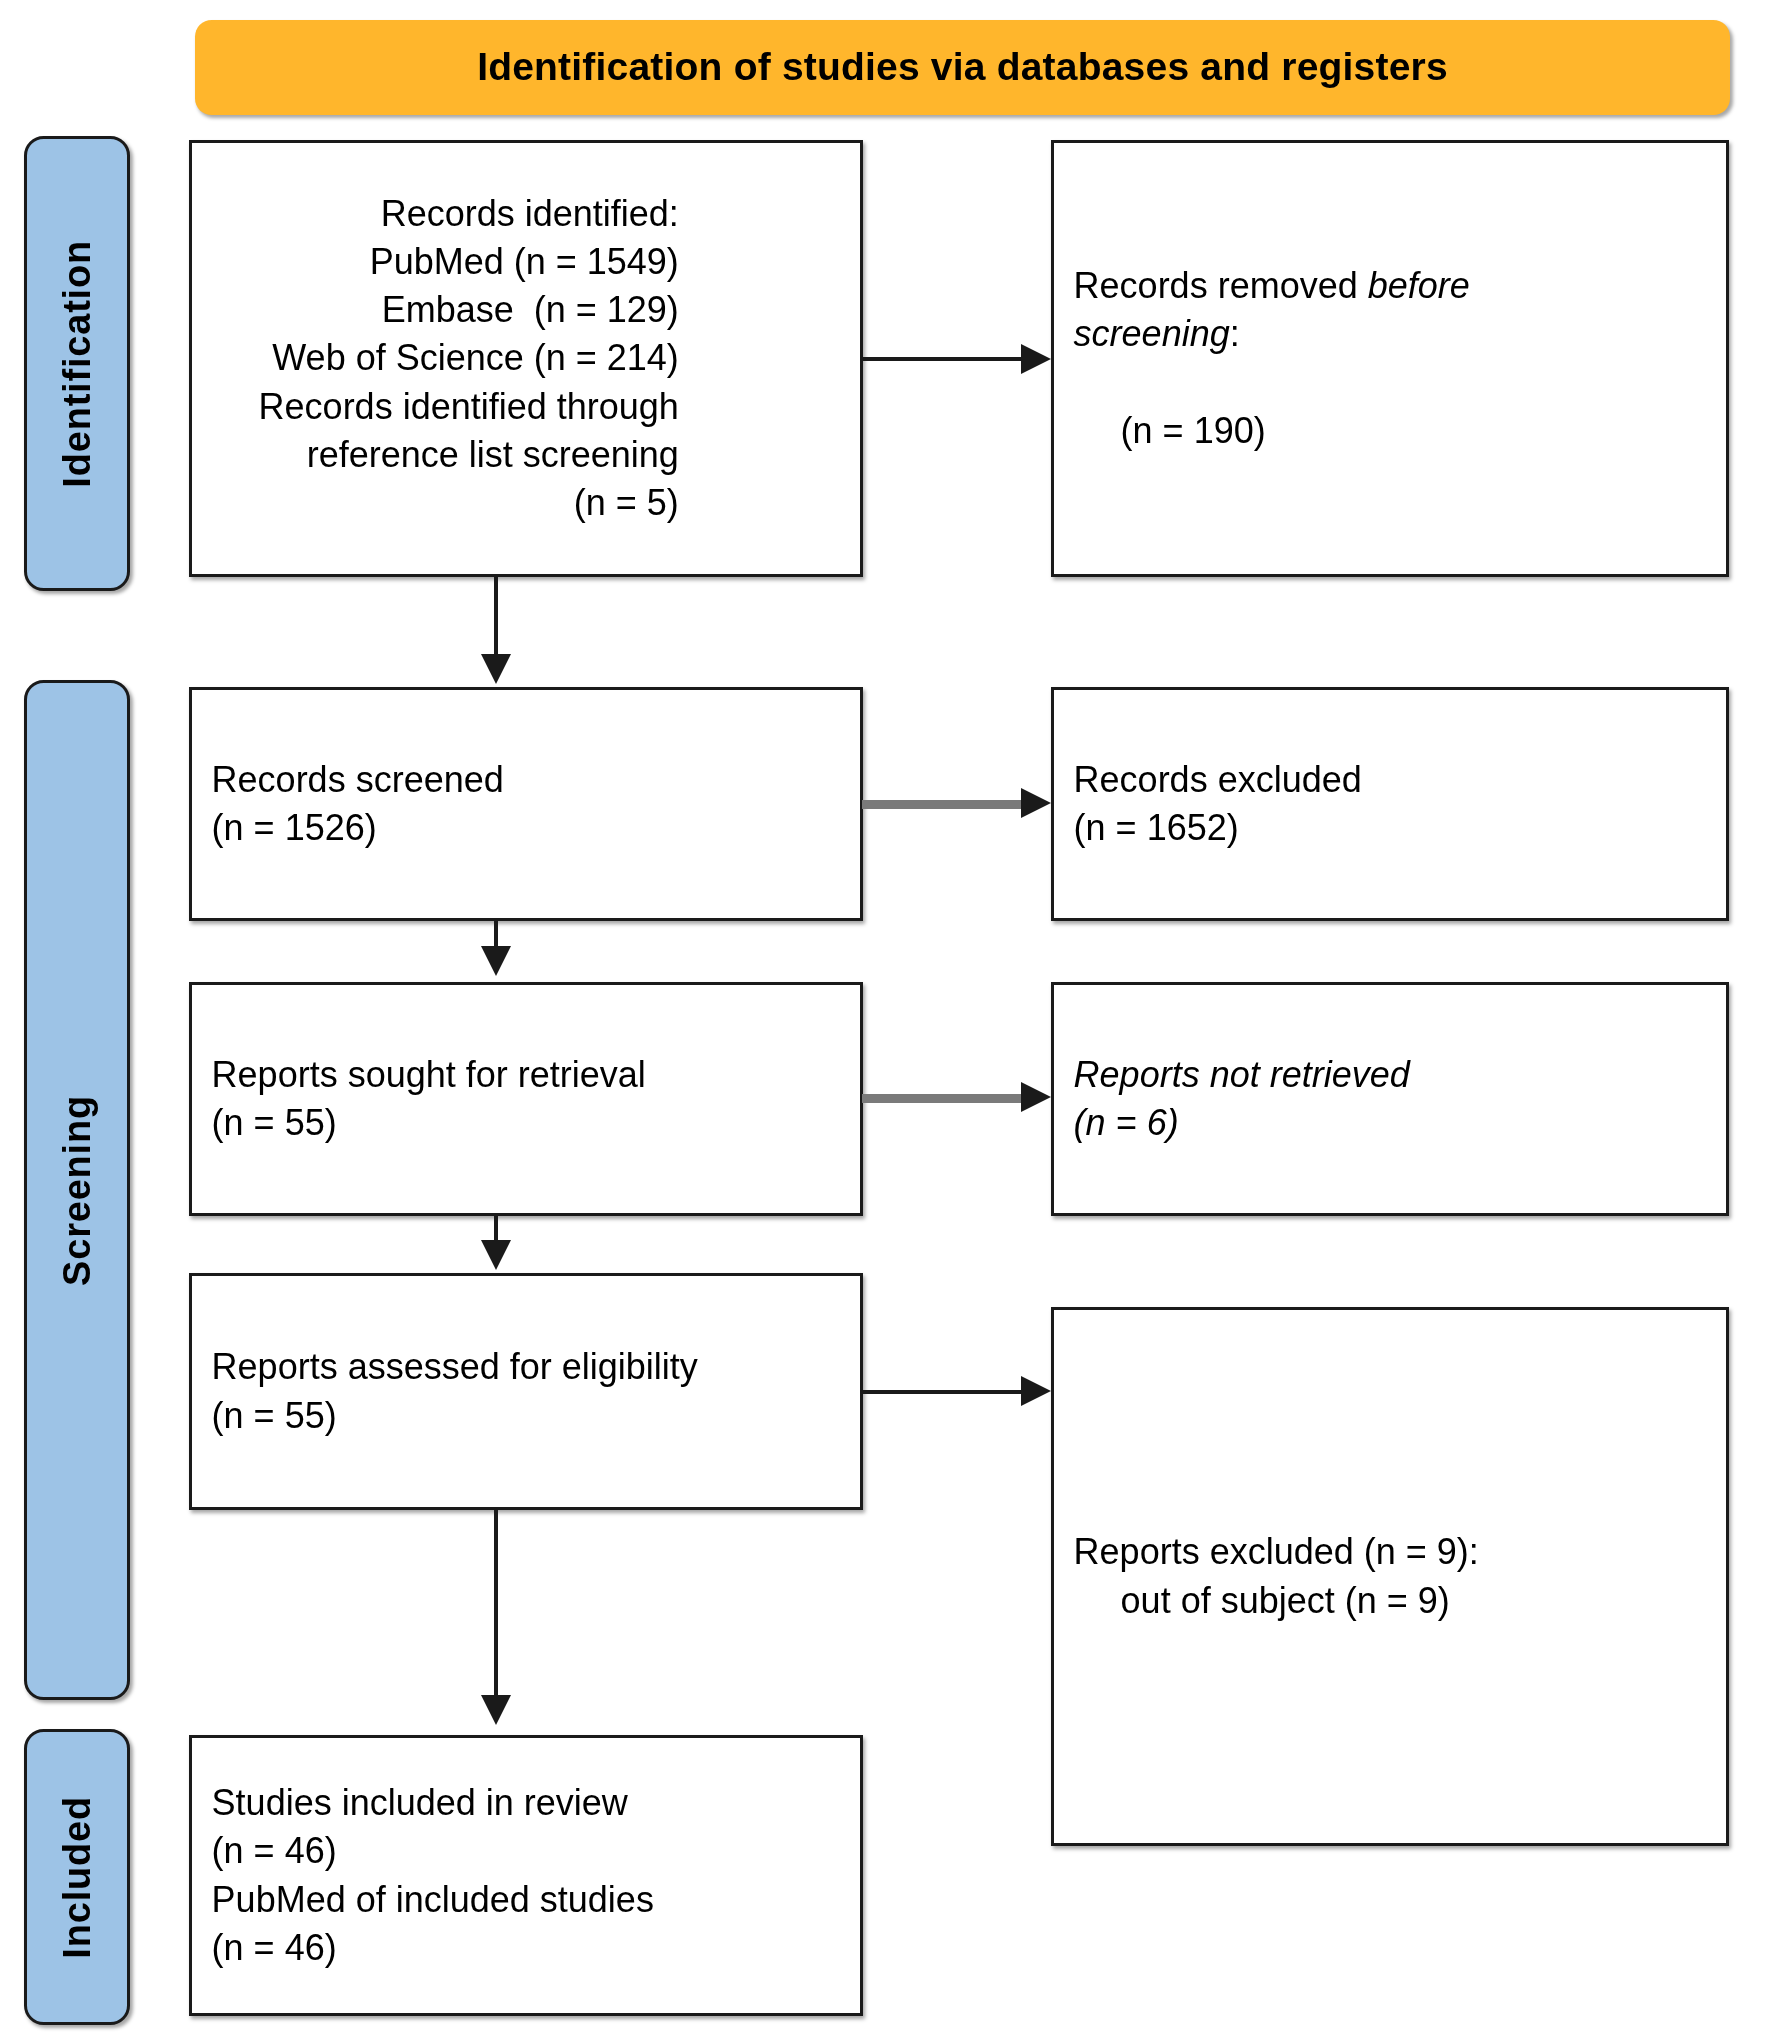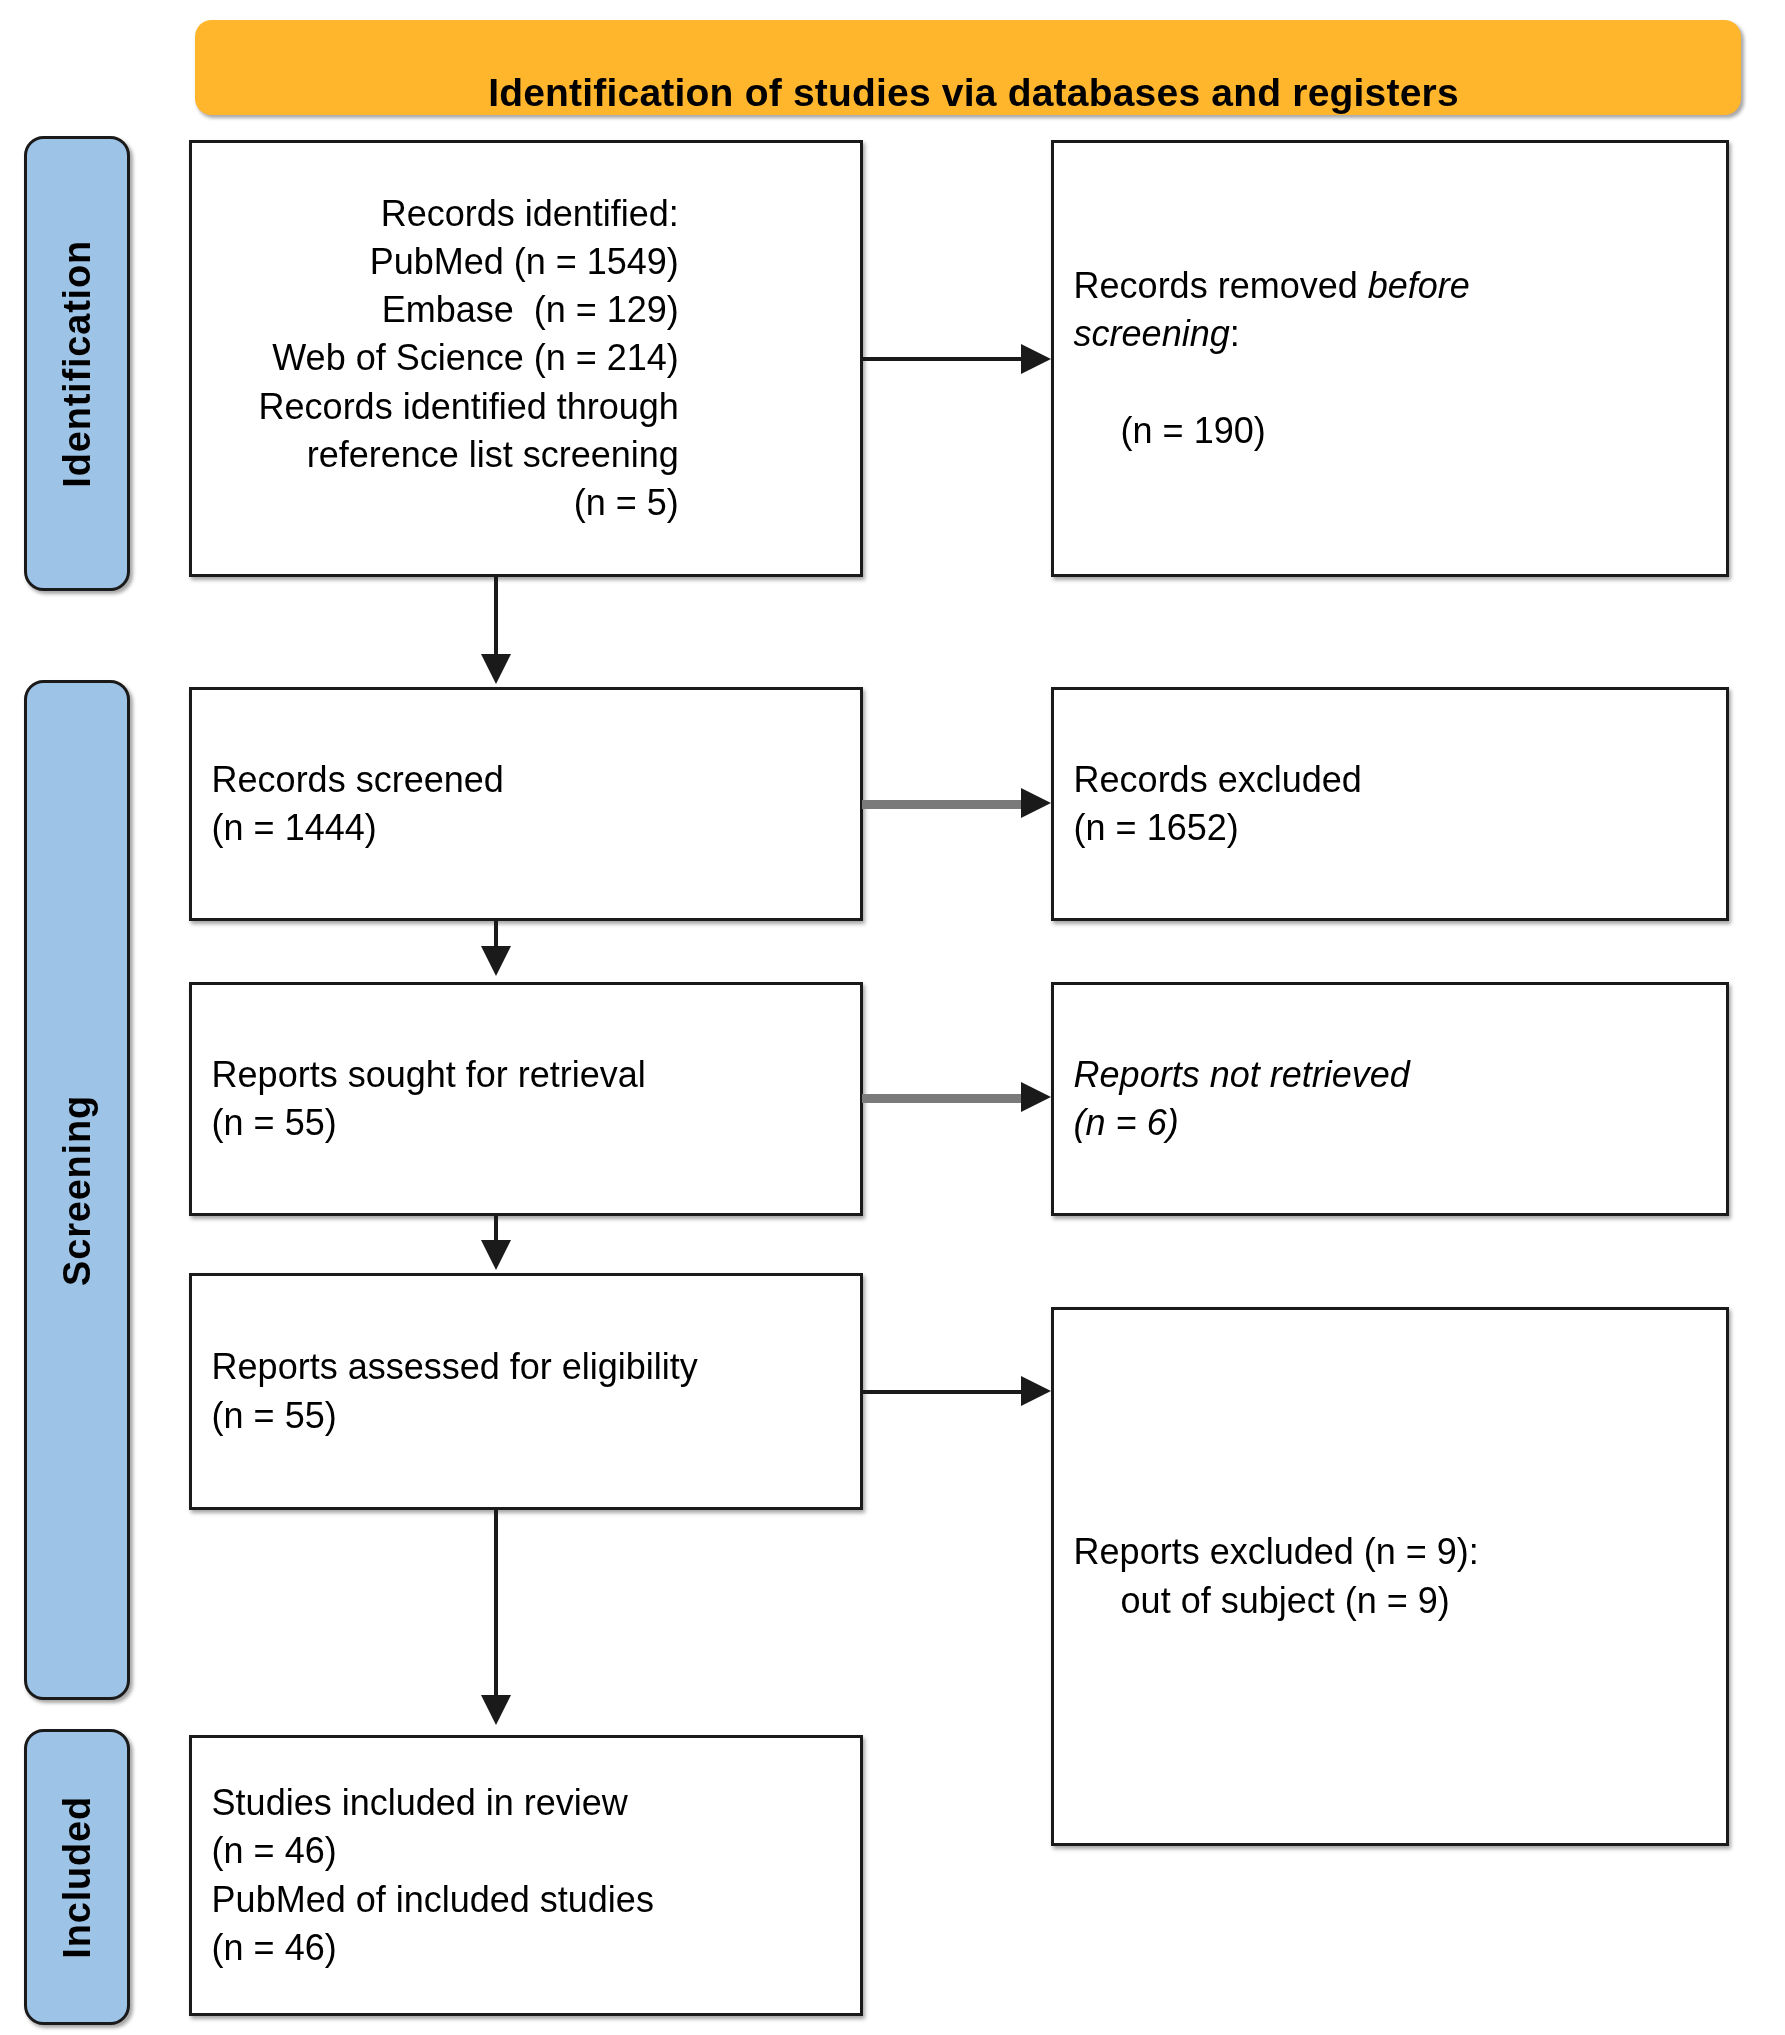--- a/index.html
+++ b/index.html
@@ -25,23 +25,22 @@
   .phase-banner {
     position: absolute;
     left: 195px;
     top: 19.6px;
     width: 1535px;
     height: 95px;
     background: #FFB62C;
     border-radius: 16.6px;
     box-shadow: 2.3px 3px 3.8px rgba(0,0,0,0.35);
     display: flex;
-    align-items: flex-end;
+    align-items: center;
     justify-content: center;
-    padding-left: 11px;
   }
   .phase-banner-label {
     font-size: 39px;
     font-weight: bold;
     letter-spacing: 0.2px;
     color: #000000;
     text-align: center;
     line-height: 1.1;
   }
 
@@ -155,21 +154,21 @@
     <div class="box-text"><span>Records removed </span><em>before</em><br><em>screening</em><span>:</span><br><span class="indent"></span><br><span class="indent"></span><span>(n = 190)</span></div>
   </div>
 
   <div class="conn conn-h" style="left:862px; top:357px; width:159px;"></div>
   <div class="arrow-right" style="left:1021px; top:344px;"></div>
 
   <div class="conn conn-v" style="left:494px; top:577px; height:82px;"></div>
   <div class="arrow-down" style="left:481px; top:654px;"></div>
 
   <div class="box" id="box-screened">
-    <div class="box-text"><span>Records screened</span><br><span>(n = 1444)</span></div>
+    <div class="box-text"><span>Records screened</span><br><span>(n = 1526)</span></div>
   </div>
 
   <div class="box" id="box-rec-excluded">
     <div class="box-text"><span>Records excluded</span><br><span>(n = 1652)</span></div>
   </div>
 
   <div class="conn conn-thick" style="left:862px; top:800px; width:159px;"></div>
   <div class="arrow-right" style="left:1021px; top:788px;"></div>
 
   <div class="conn conn-v" style="left:494px; top:921px; height:29px;"></div>

